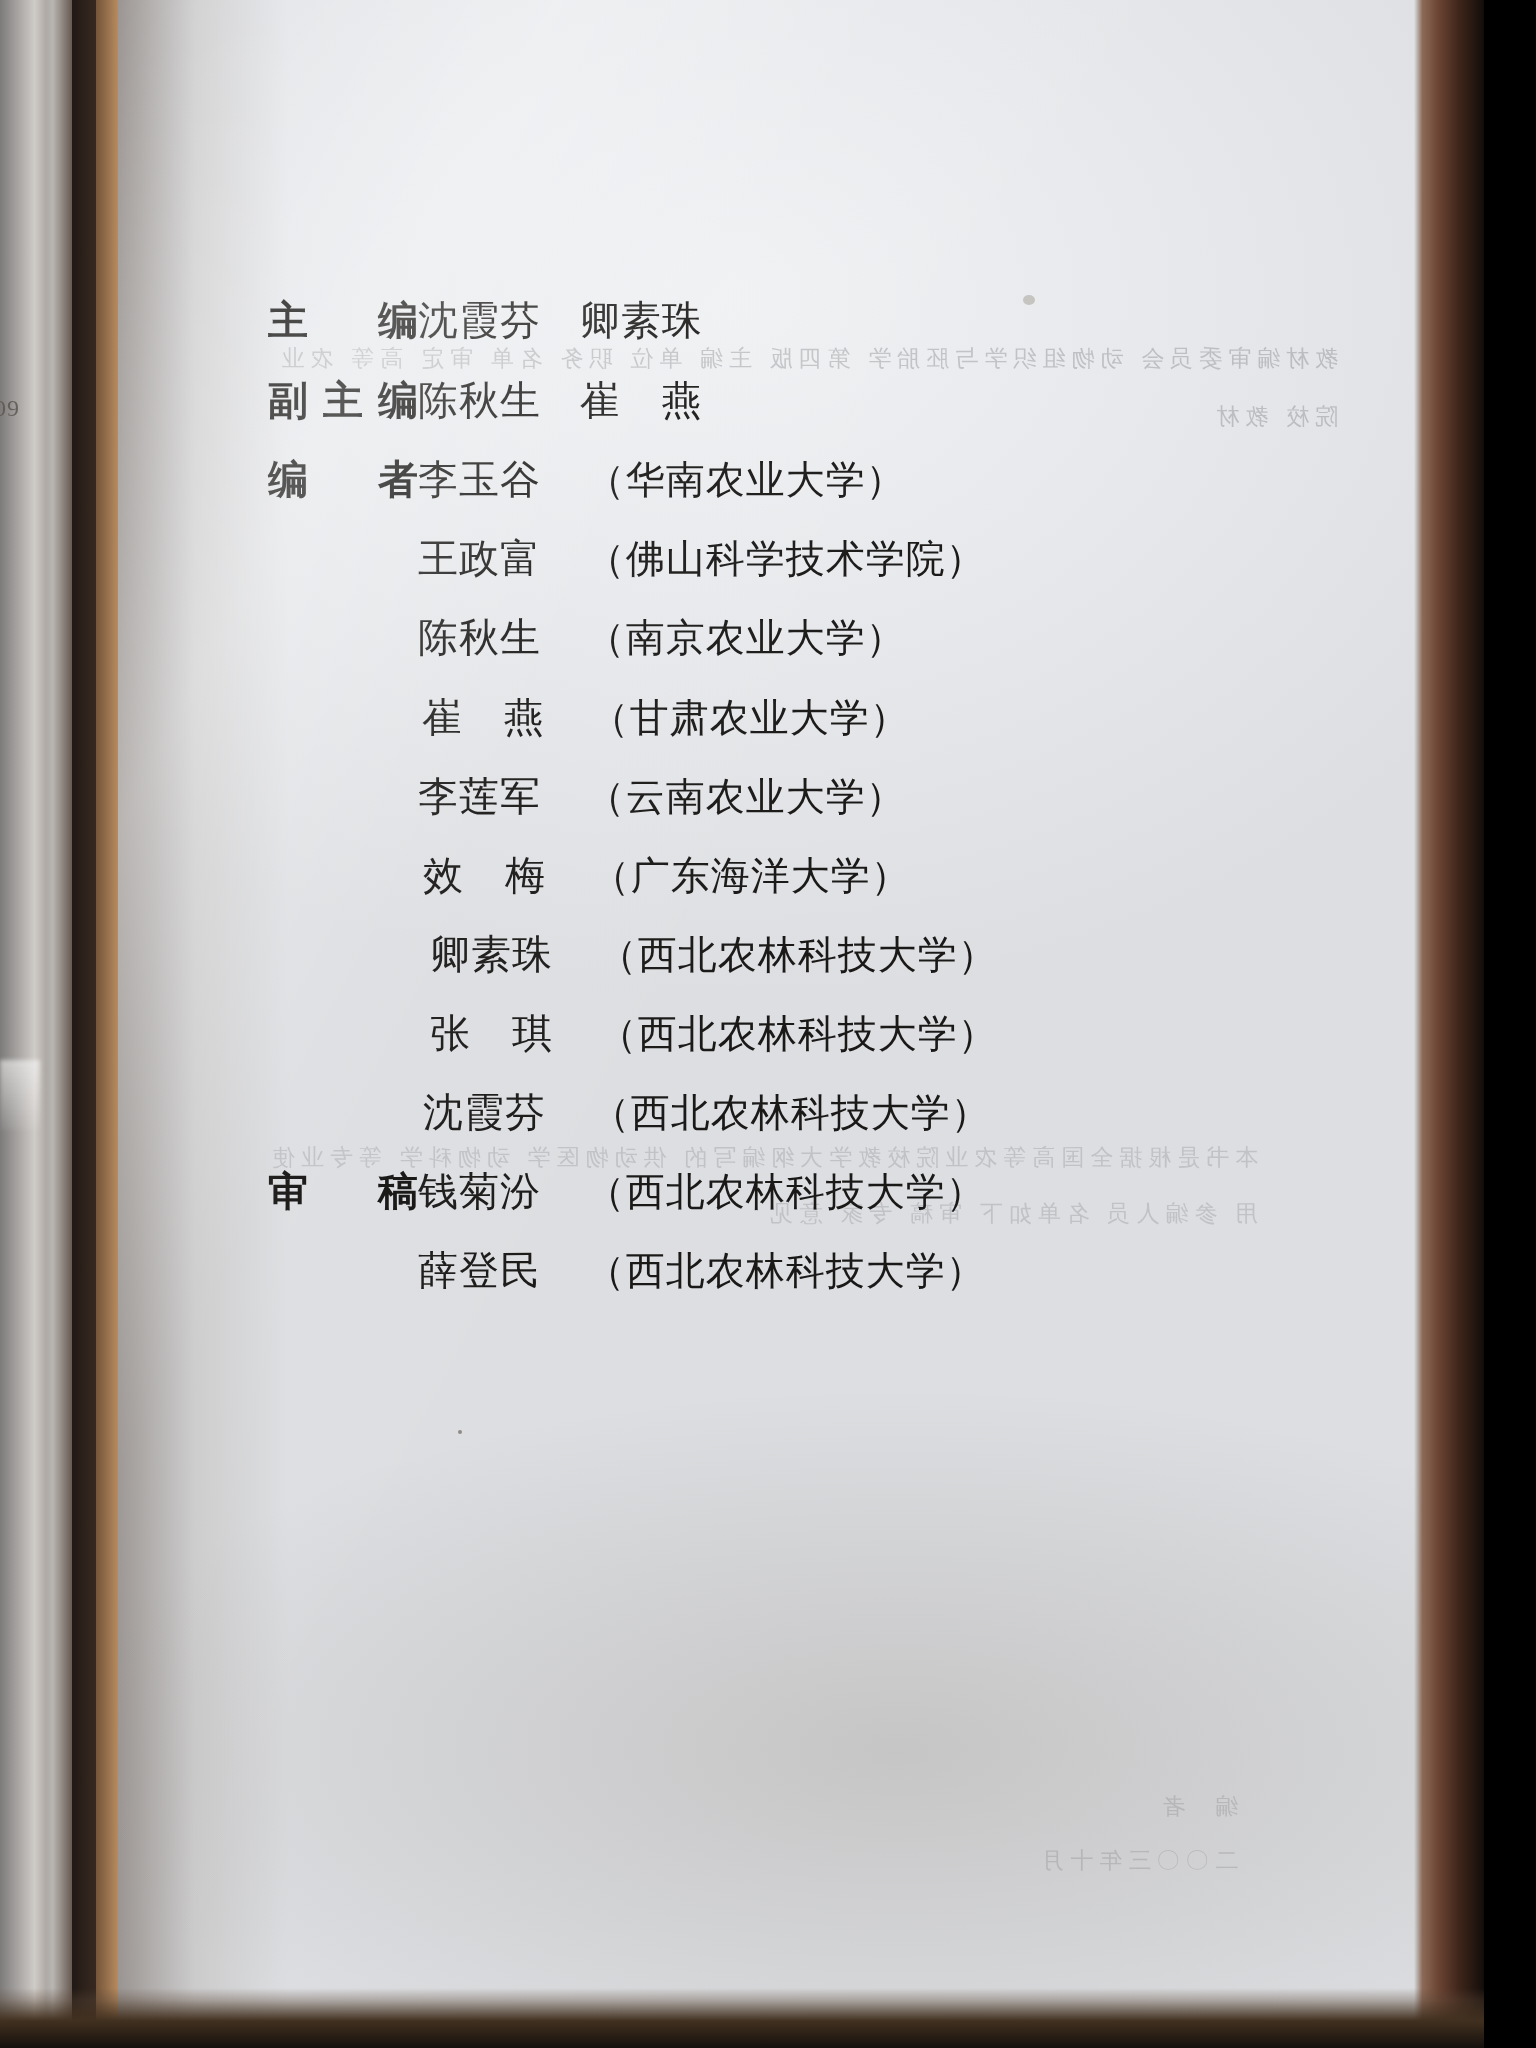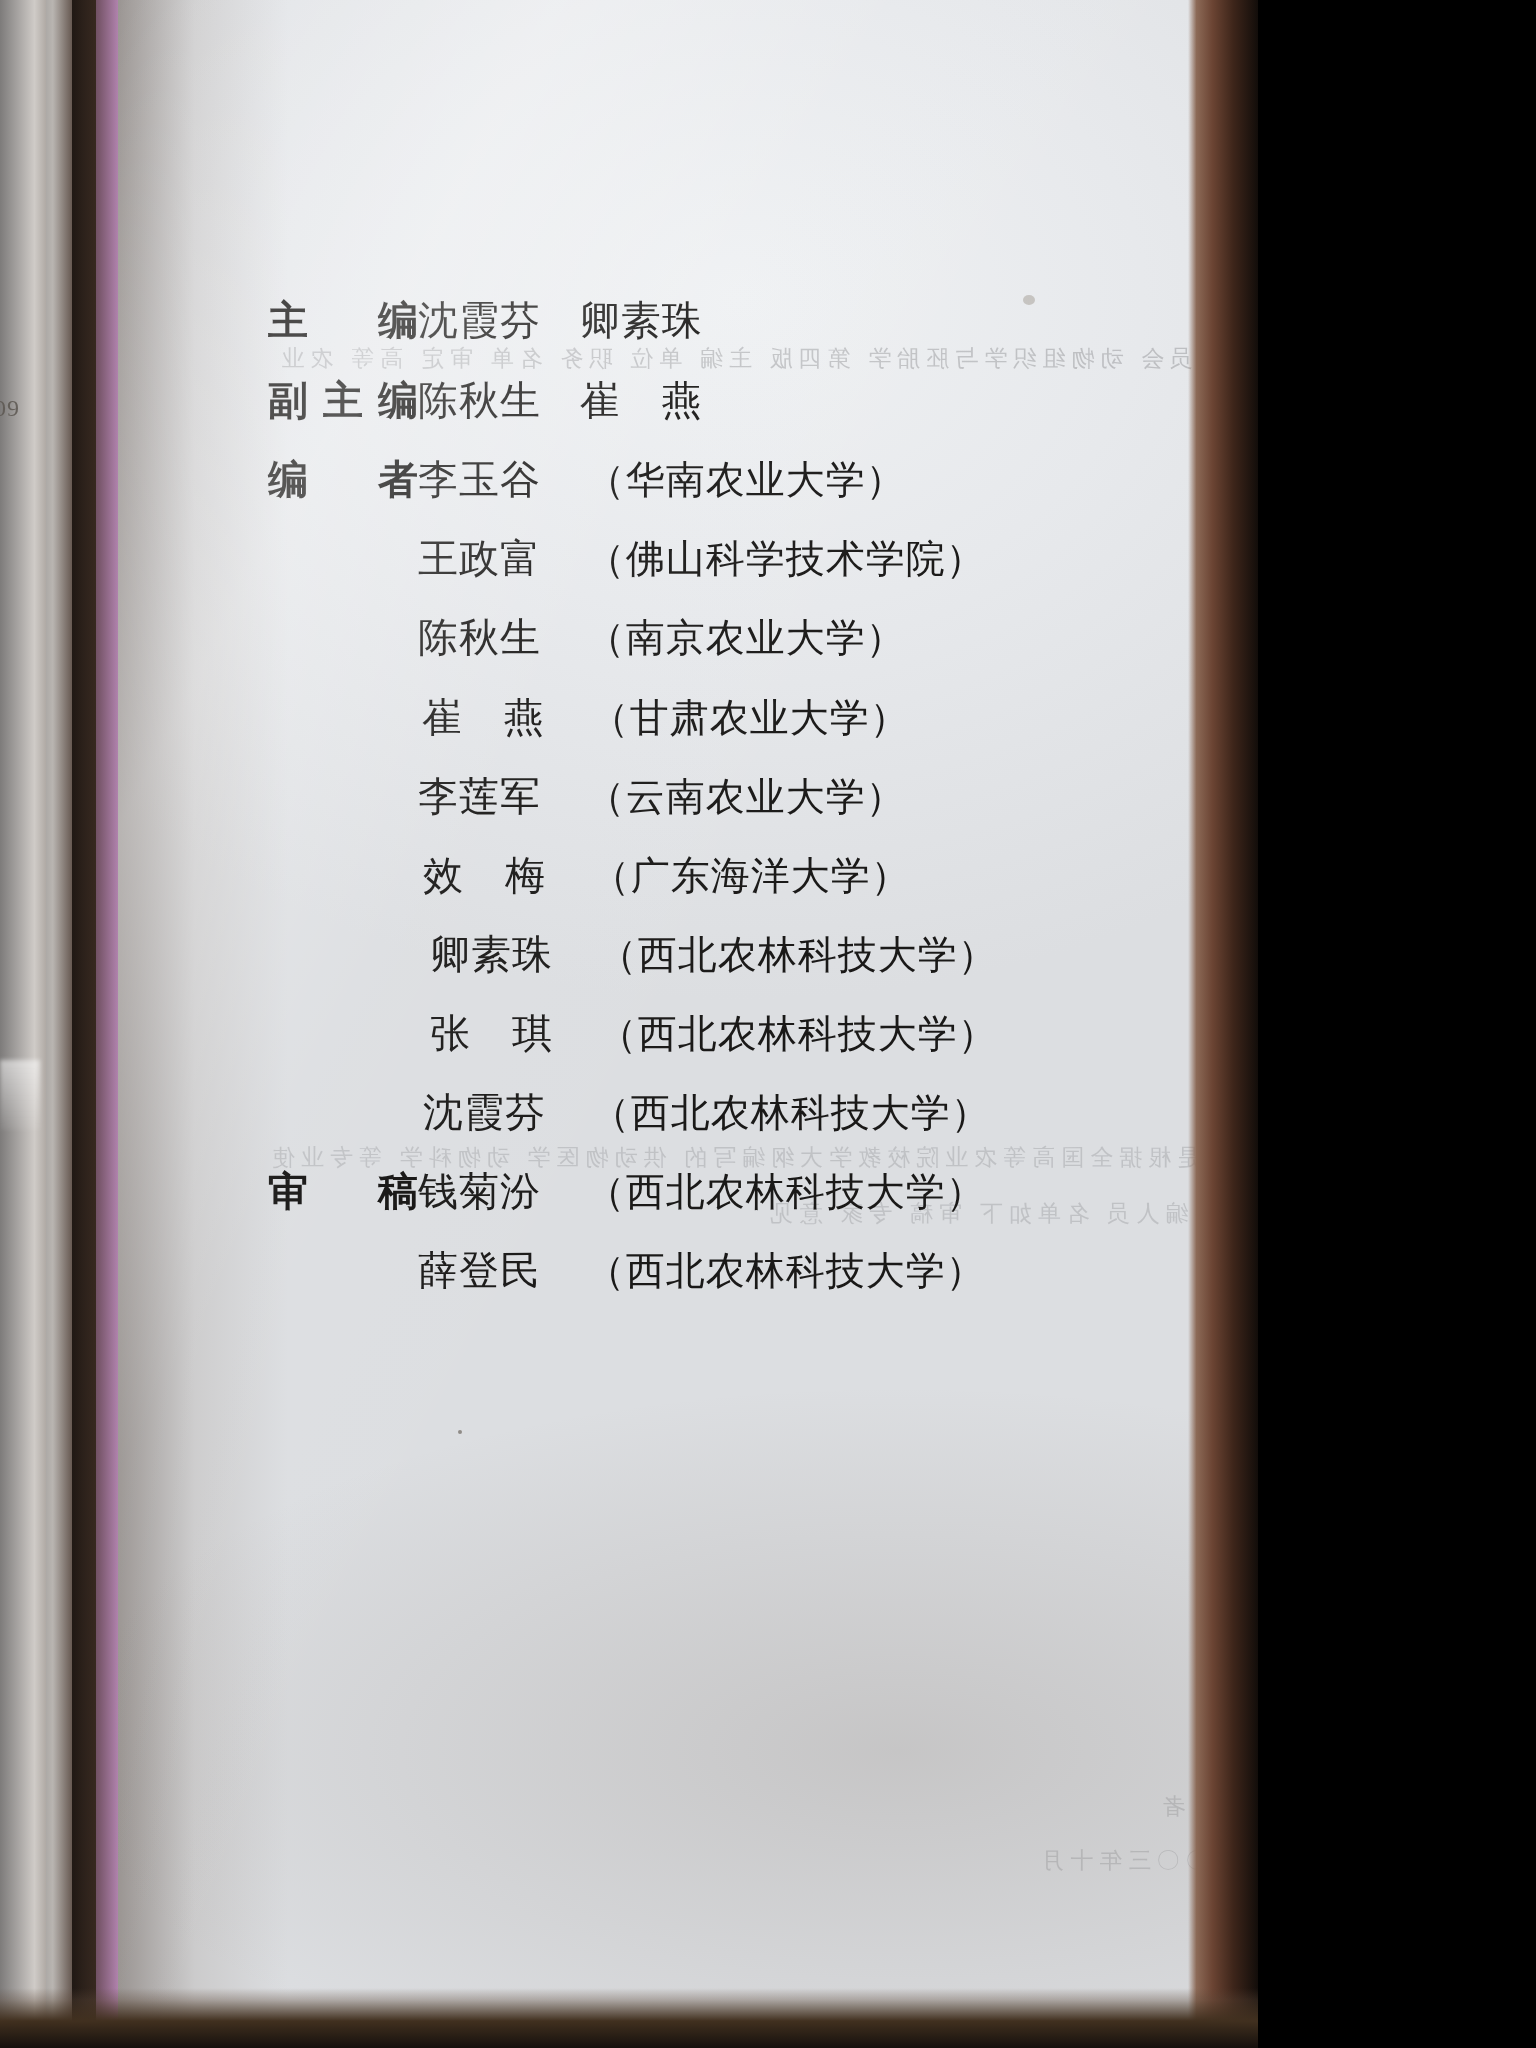--- a/index.html
+++ b/index.html
@@ -11,23 +11,23 @@
   body {
     width: 1536px;
     height: 2048px;
     overflow: hidden;
     font-family: "Liberation Serif", "DejaVu Serif", serif;
   }
 
   
   .scene {
     position: relative;
-    width: 1258px;
+    width: 1484px;
     height: 2048px;
-    background: #f0abfc;
+    background: #fdba74;
     overflow: hidden;
   }
 
   
   .desk-left {
     position: absolute;
     left: 0; top: 0;
     width: 96px; height: 2048px;
     background: linear-gradient(to right, #6d6b6a 0%, #8e8c8b 30%, #b9b5b1 55%, #5a4b43 78%, #3a2b23 100%);
   }

